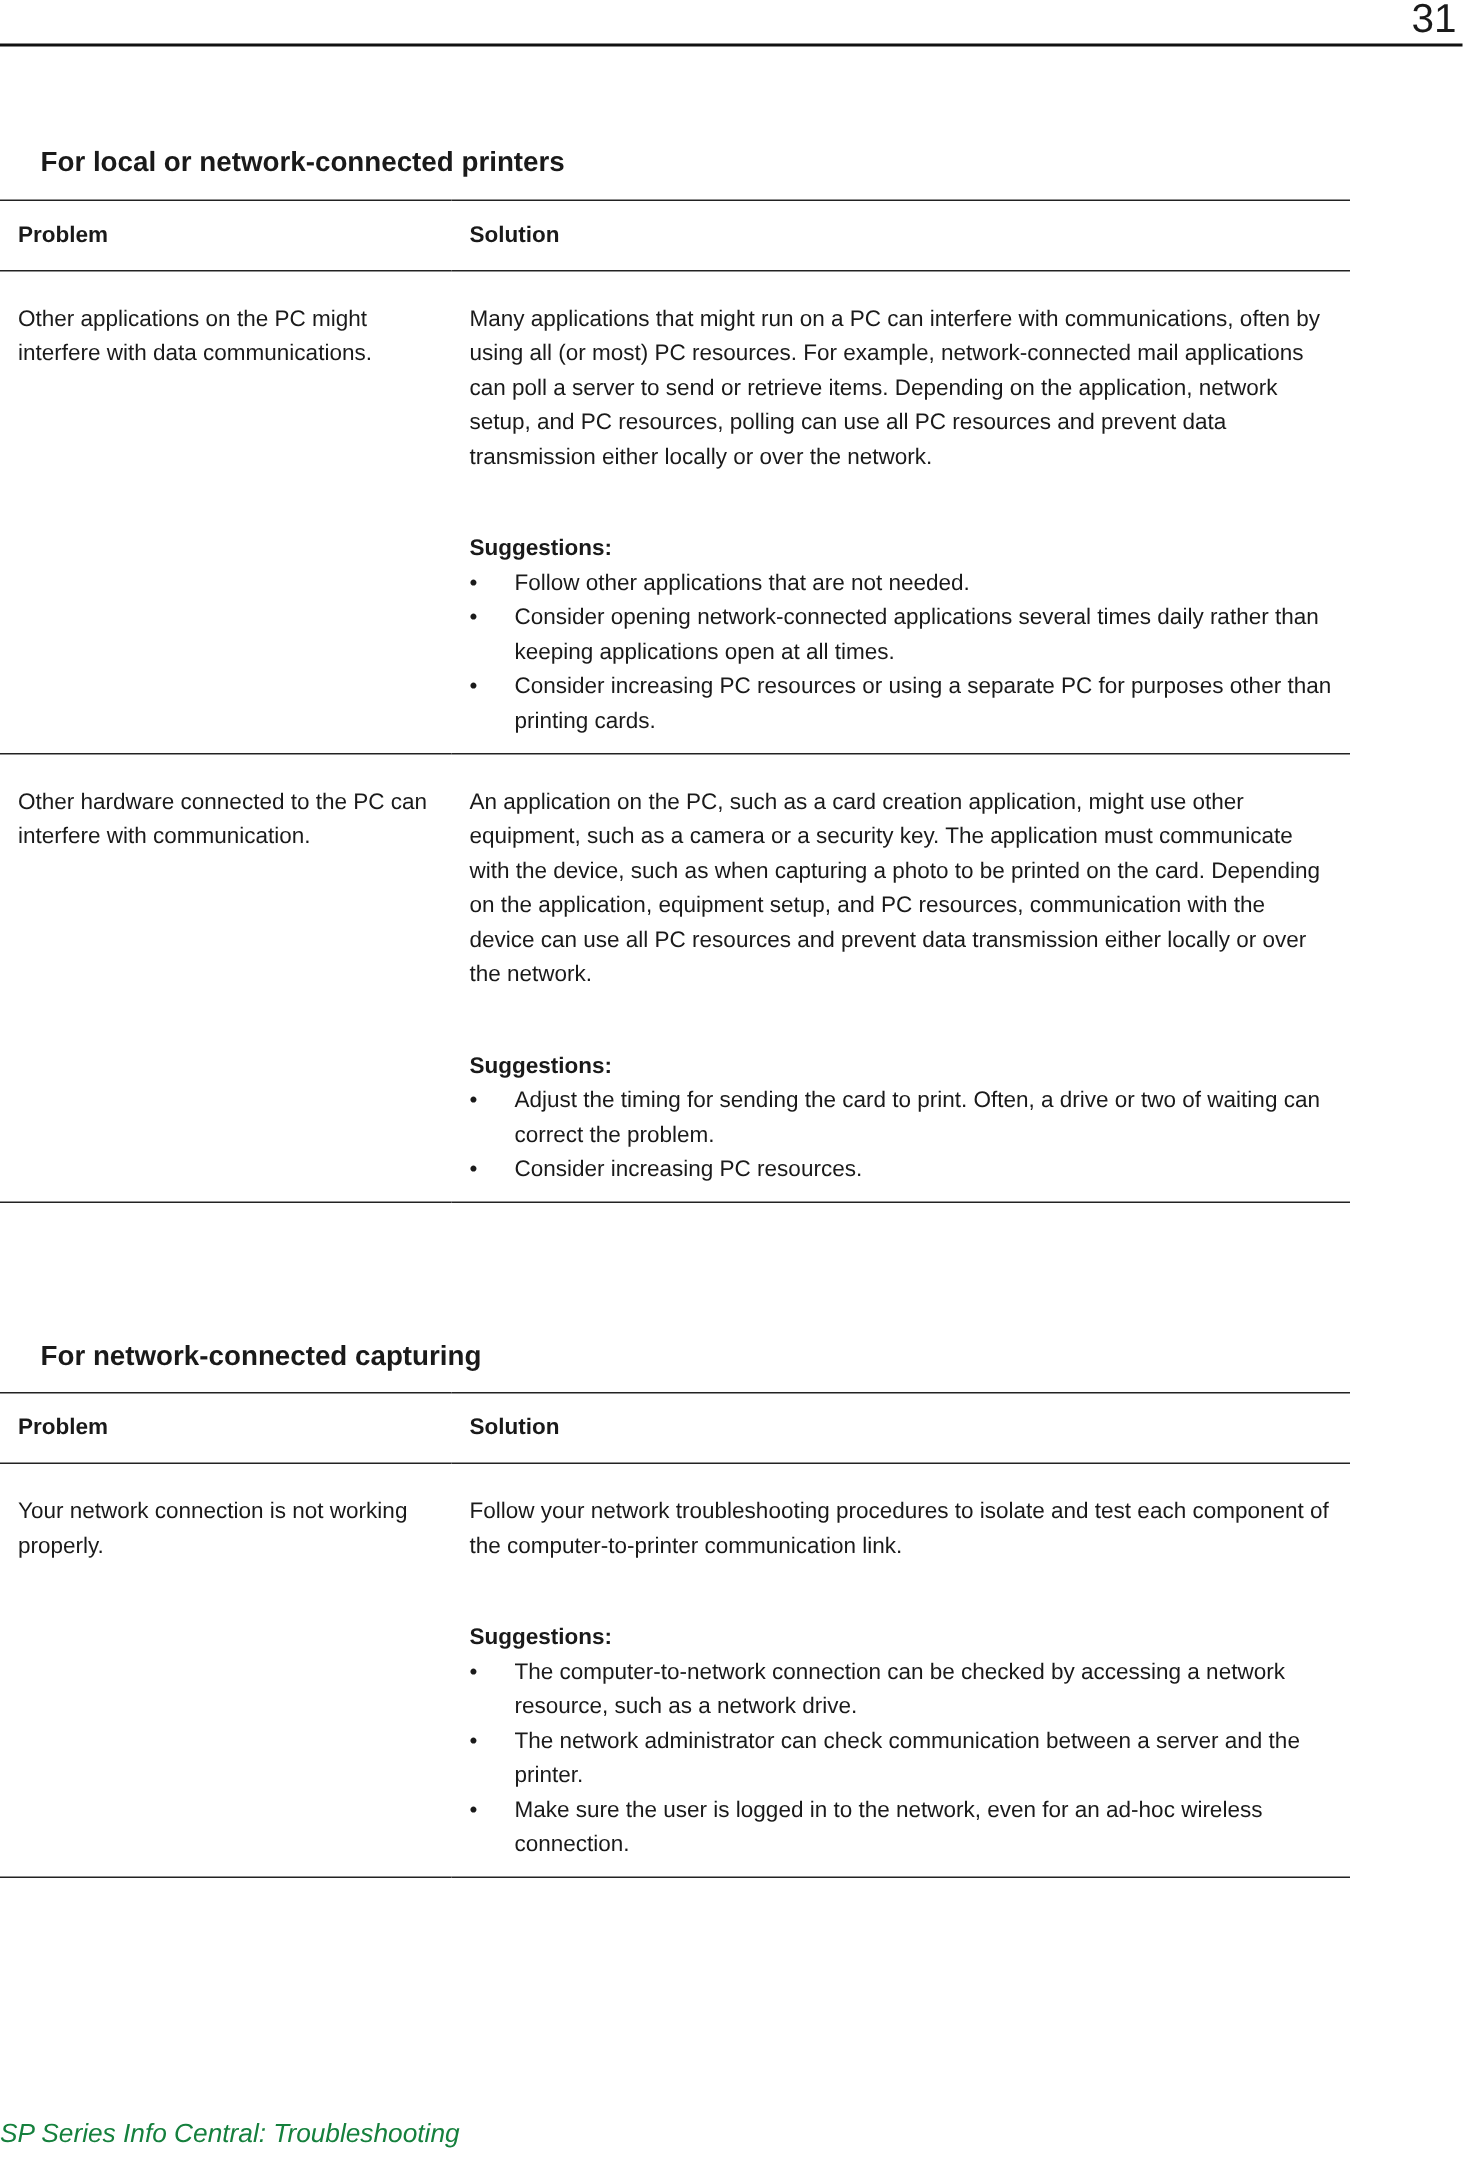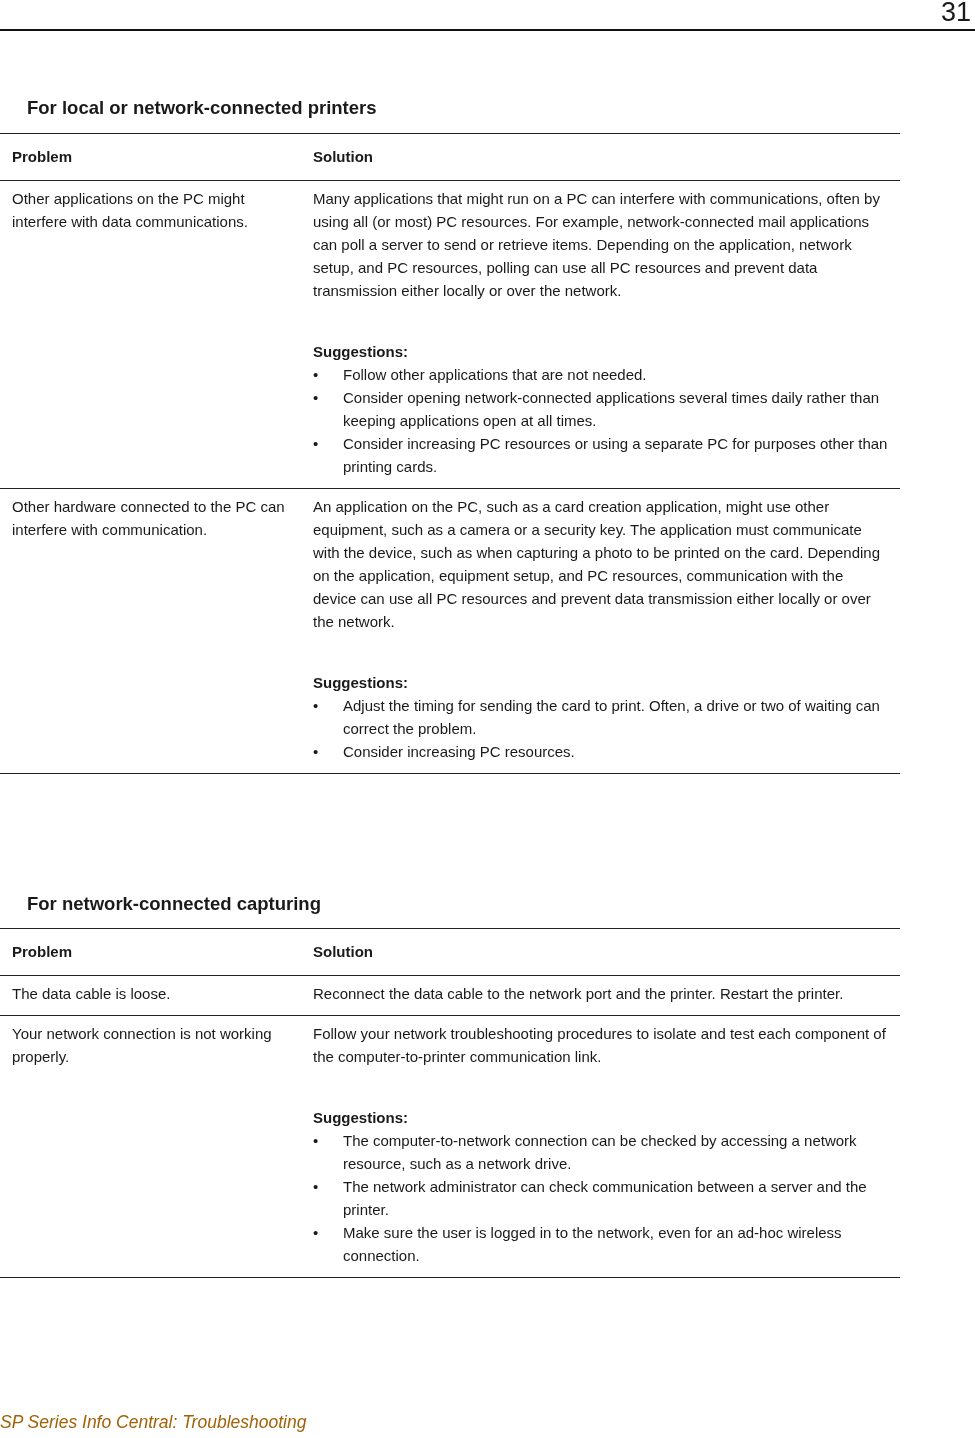--- a/index.html
+++ b/index.html
@@ -60,21 +60,21 @@
     }
     .trouble-table tr:last-child td {
       border-bottom: 1.5px solid #222;
     }
     .trouble-table th {
       font-weight: bold;
       padding-top: 11px;
       padding-bottom: 12px;
     }
     .trouble-table td {
-      padding-top: 6px;
+      padding-top: 20px;
       padding-bottom: 10px;
     }
     .cell-problem { padding-left: 12px !important; padding-right: 14px !important; }
     .cell-solution { padding-left: 12px !important; padding-right: 10px !important; }
     .sol-para { margin: 0; }
     .sugg-title {
       margin: 38px 0 0 0;
       font-weight: bold;
     }
     .sugg-list {
@@ -93,21 +93,21 @@
       width: 12px;
       text-align: left;
     }
     .footer-text {
       position: absolute;
       left: 0;
       top: 1410px;
       font-size: 17.5px;
       font-style: italic;
       line-height: 24px;
-      color: #a16207;
+      color: #15803d;
     }
   </style>
 </head>
 <body>
 
 <div class="page-number">31</div>
 <div class="header-rule"></div>
 
 <h2 class="section-heading" style="top:80px;">For local or network-connected printers</h2>
 
@@ -157,26 +157,20 @@
       <col class="col-solution">
     </colgroup>
   <thead>
     <tr>
       <th class="cell-problem">Problem</th>
       <th class="cell-solution">Solution</th>
     </tr>
   </thead>
   <tbody>
     <tr>
-      <td class="cell-problem">The data cable is loose.</td>
-      <td class="cell-solution">
-        <p class="sol-para">Reconnect the data cable to the network port and the printer. Restart the printer.</p>
-      </td>
-    </tr>
-    <tr>
       <td class="cell-problem">Your network connection is not working properly.</td>
       <td class="cell-solution">
         <p class="sol-para">Follow your network troubleshooting procedures to isolate and test each component of the computer-to-printer communication link.</p>
         <p class="sugg-title">Suggestions:</p>
         <ul class="sugg-list">
           <li><span class="bullet">•</span><span>The computer-to-network connection can be checked by accessing a network resource, such as a network drive.</span></li>
           <li><span class="bullet">•</span><span>The network administrator can check communication between a server and the printer.</span></li>
           <li><span class="bullet">•</span><span>Make sure the user is logged in to the network, even for an ad-hoc wireless connection.</span></li>
         </ul>
       </td>

